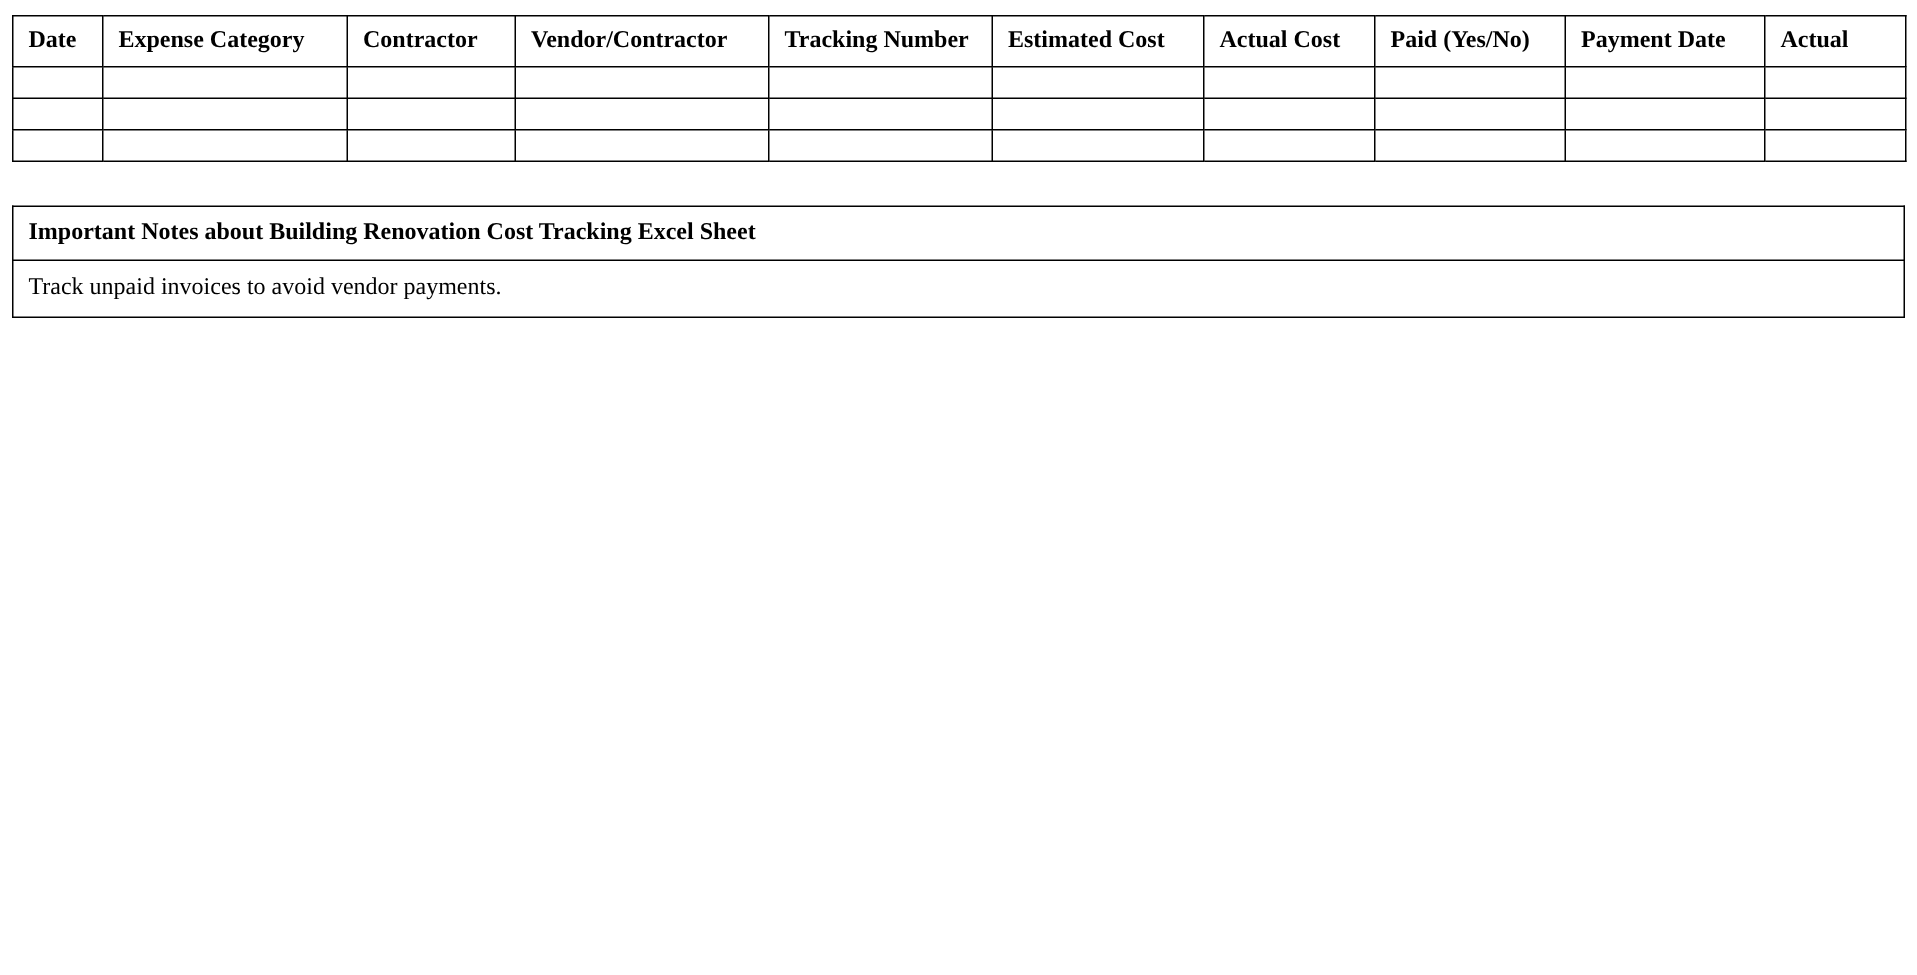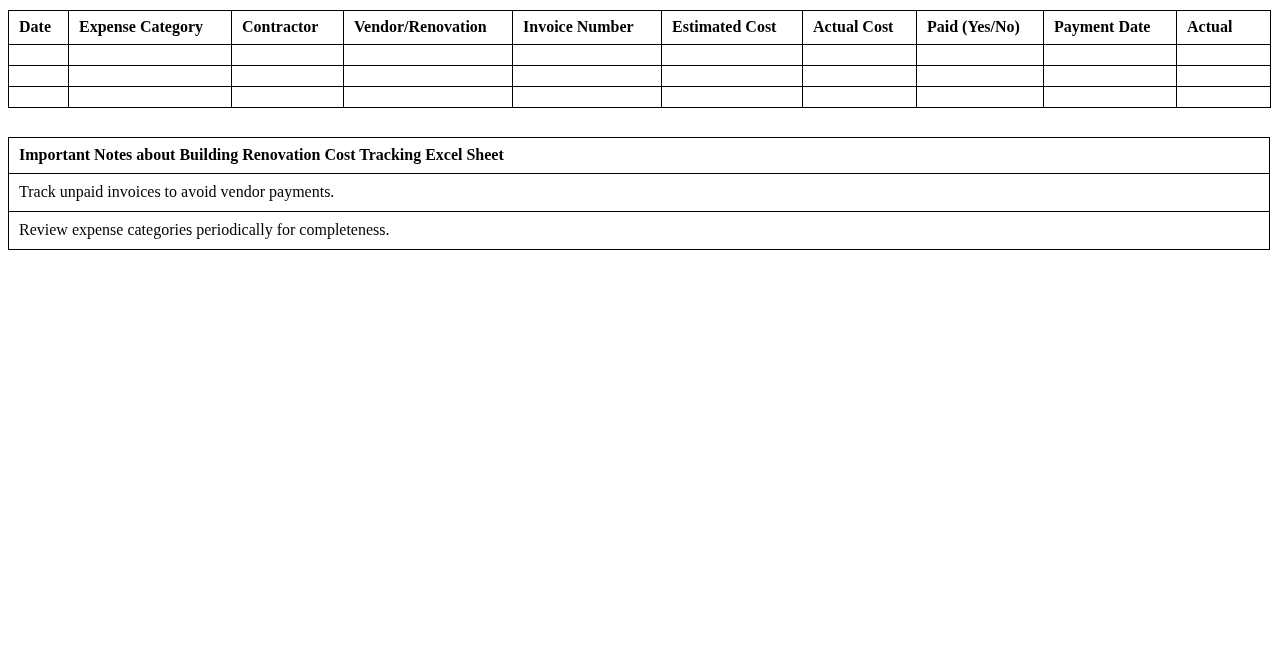--- a/index.html
+++ b/index.html
@@ -85,22 +85,22 @@
       <col style="width:114px">
       <col style="width:127px">
       <col style="width:133px">
       <col style="width:94px">
     </colgroup>
     <thead>
       <tr>
         <th>Date</th>
         <th>Expense Category</th>
         <th>Contractor</th>
-        <th>Vendor/Renovation</th>
-        <th>Invoice Number</th>
+        <th>Vendor/Contractor</th>
+        <th>Tracking Number</th>
         <th>Estimated Cost</th>
         <th>Actual Cost</th>
         <th>Paid (Yes/No)</th>
         <th>Payment Date</th>
         <th>Actual</th>
       </tr>
     </thead>
     <tbody>
       <tr>
         <td class="empty-cell"></td>
@@ -142,19 +142,16 @@
   </table>
 
   <table id="notes-table">
     <tbody>
       <tr>
         <td class="notes-title-cell">Important Notes about Building Renovation Cost Tracking Excel Sheet</td>
       </tr>
       <tr>
         <td class="note-cell">Track unpaid invoices to avoid vendor payments.</td>
       </tr>
-      <tr>
-        <td class="note-cell">Review expense categories periodically for completeness.</td>
-      </tr>
     </tbody>
   </table>
 
 </div>
 
 </body></html>

